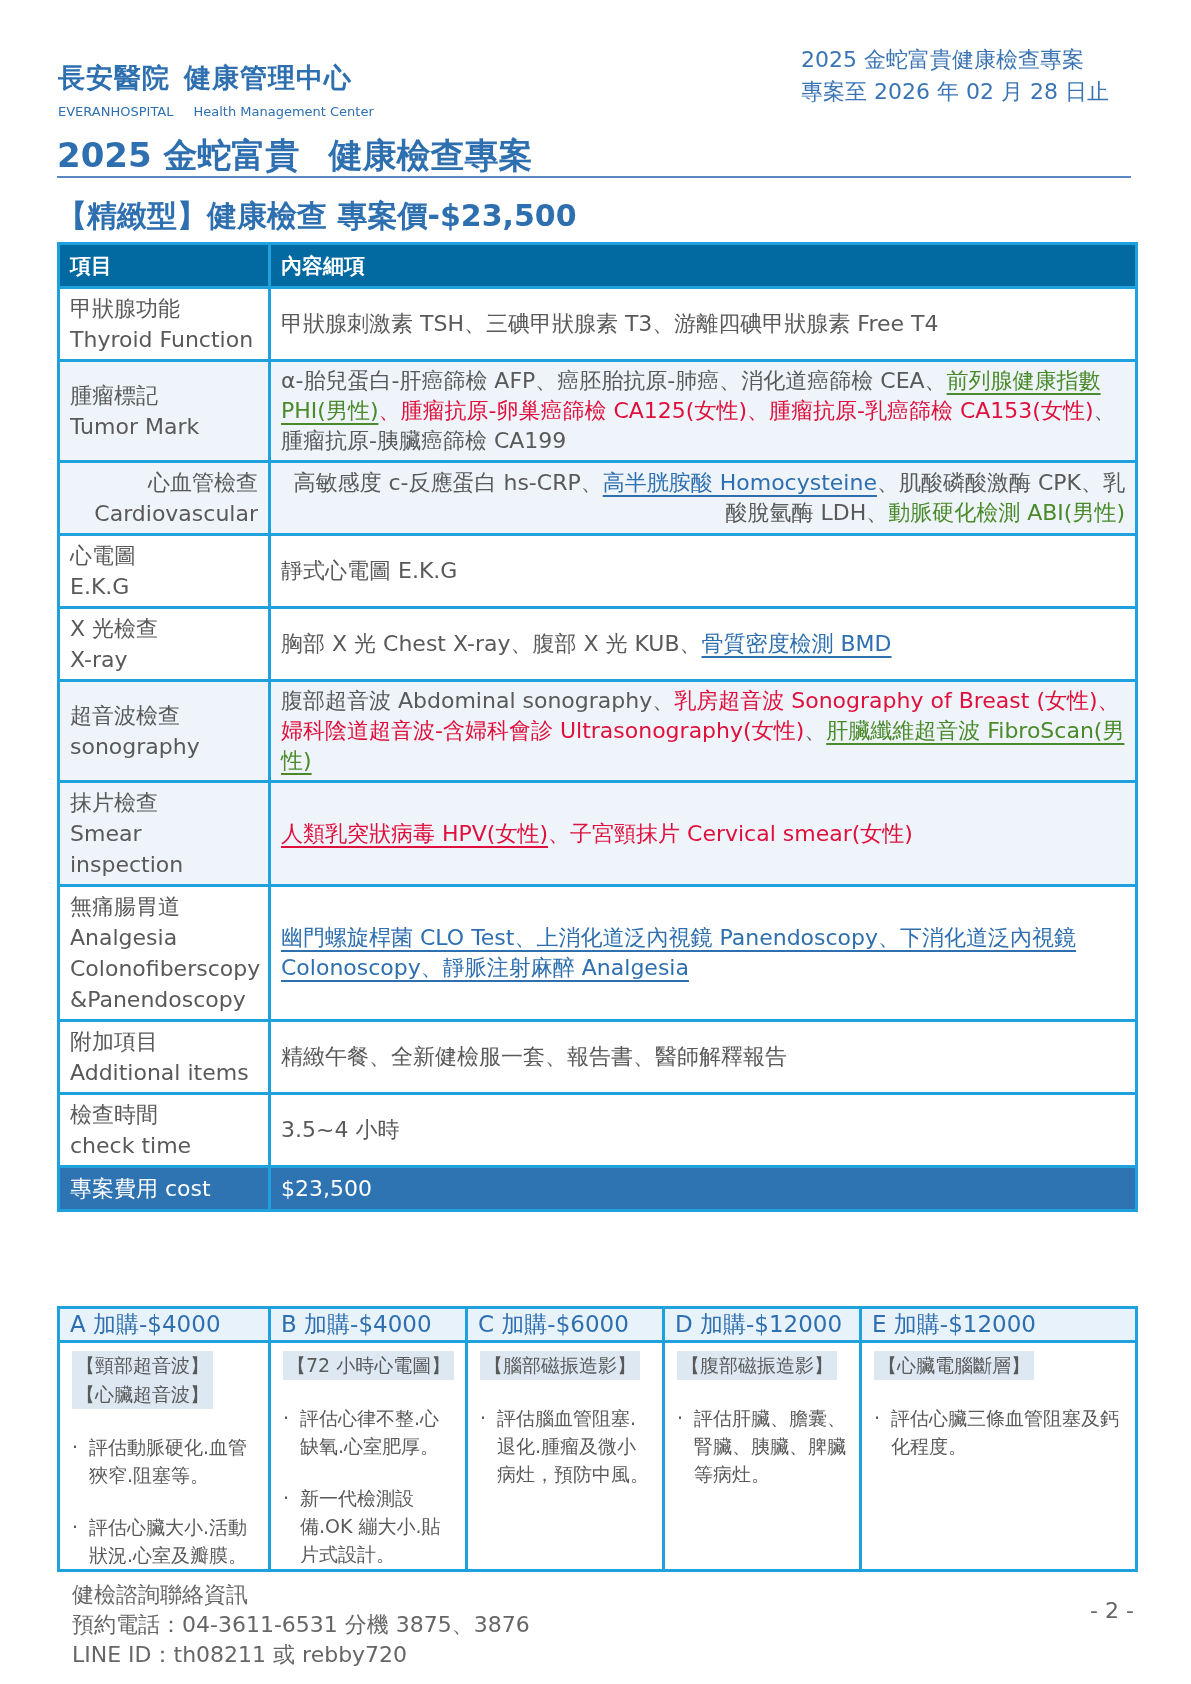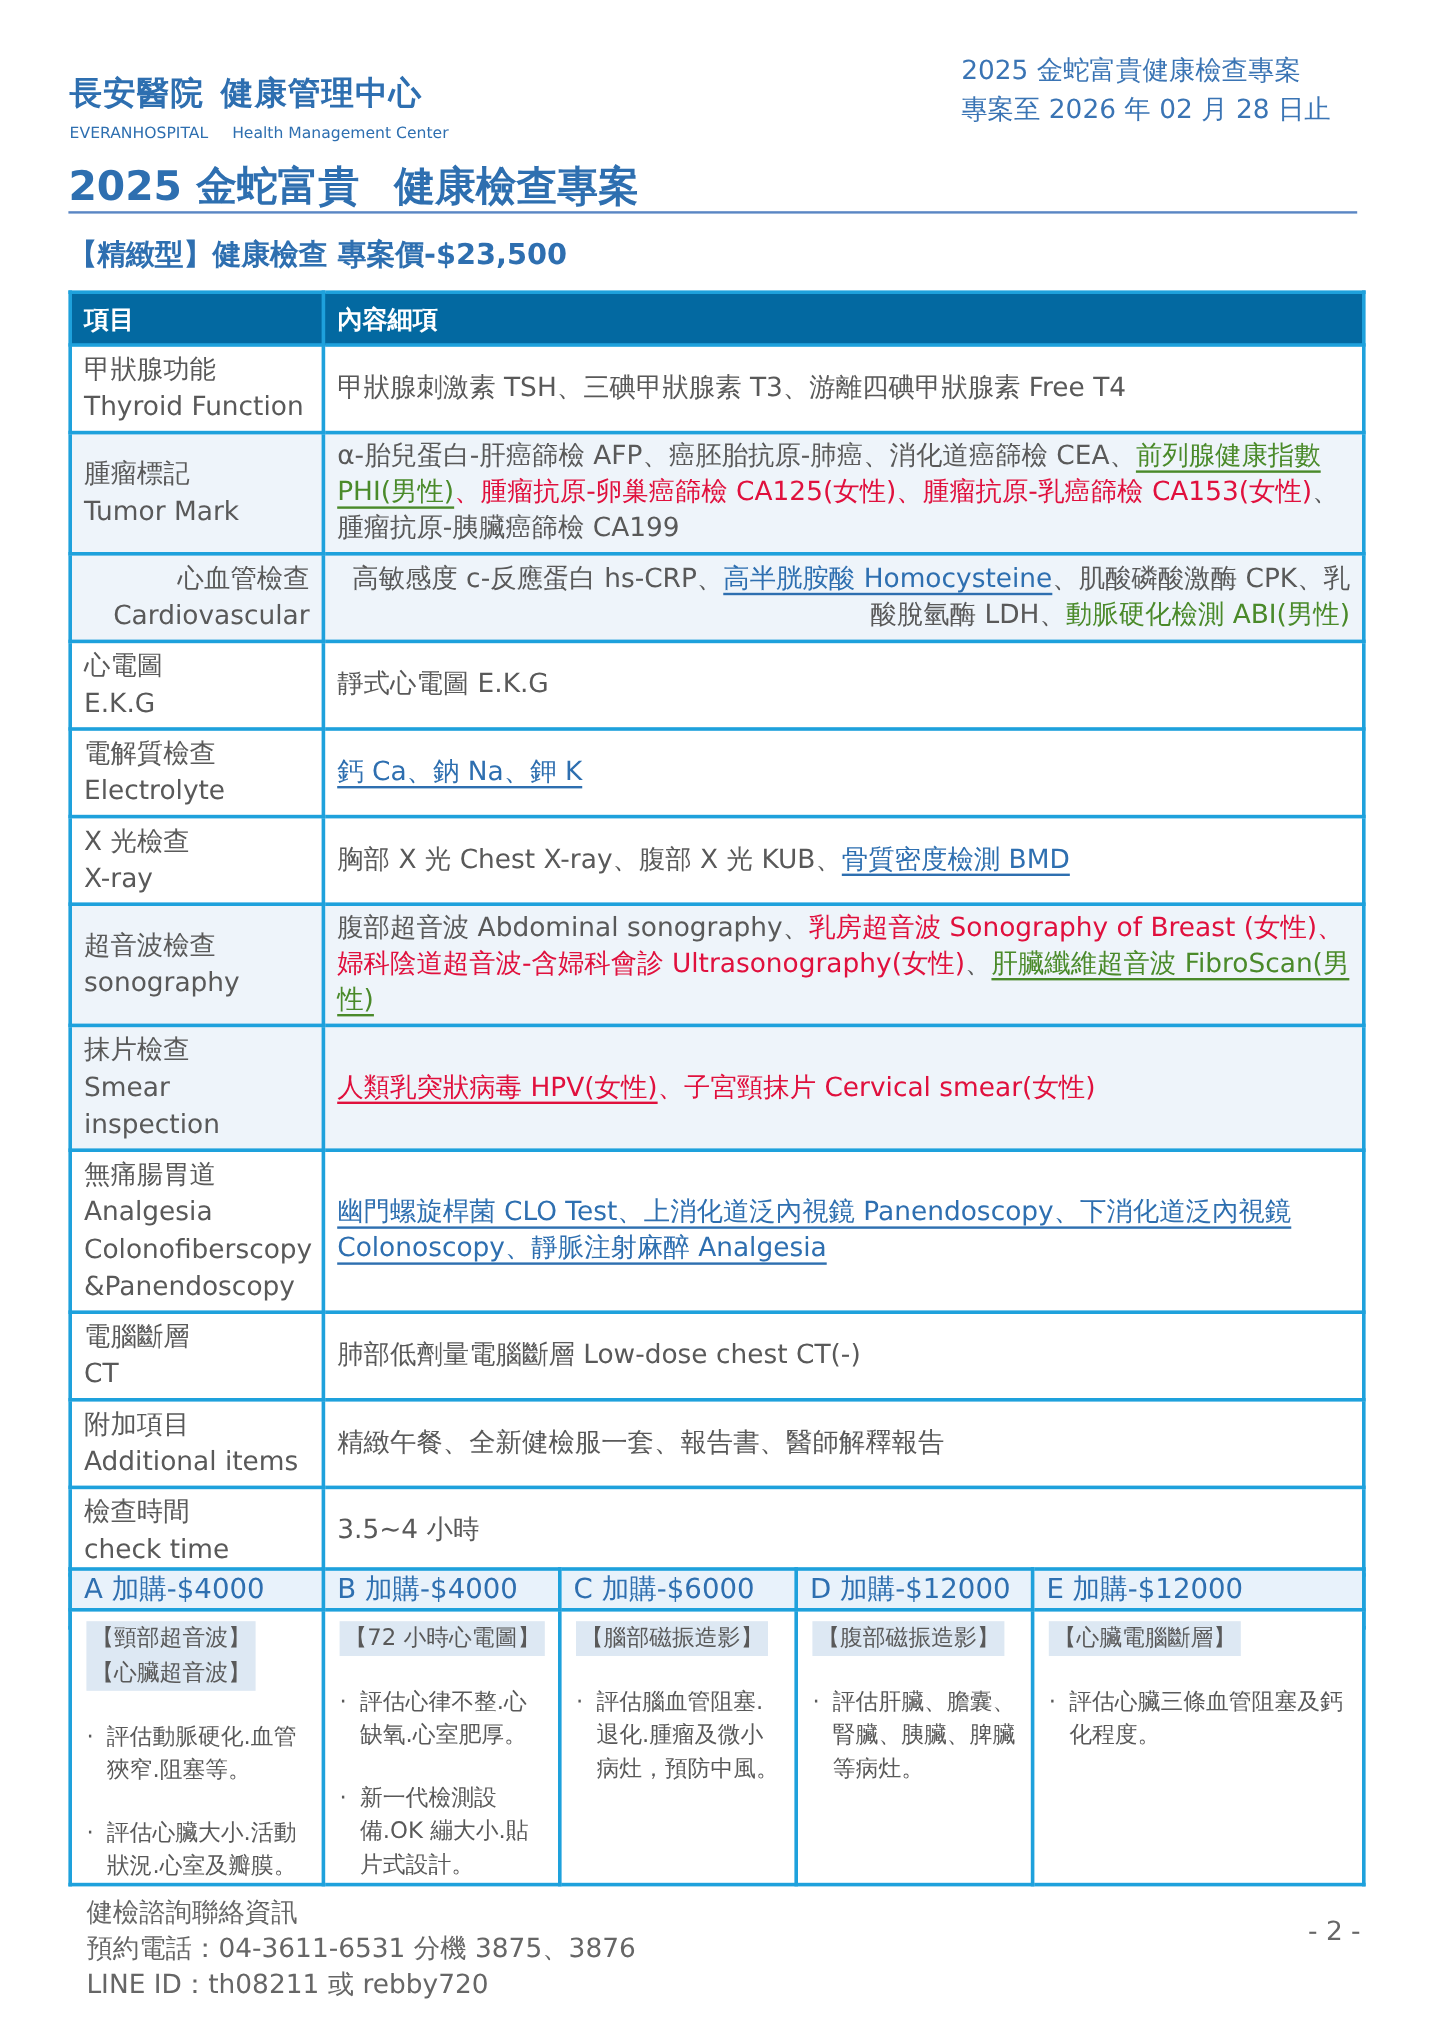--- a/index.html
+++ b/index.html
@@ -11,21 +11,21 @@
   .brand-zh span + span { margin-left: 14px; }
   .brand-en { font-size: 13px; color: #2e6fb0; margin-top: 8px; white-space: nowrap; }
   .brand-en span + span { margin-left: 20px; }
 
   .top-right { position: absolute; left: 801px; top: 44px; font-size: 22px; color: #3a74b4; line-height: 32px; white-space: nowrap; }
 
   .main-title { position: absolute; left: 57px; top: 133px; font-size: 34px; color: #2e6fb0; font-weight: bold; white-space: nowrap; }
   .main-title span + span { margin-left: 29px; }
   .title-rule { position: absolute; left: 57px; top: 176px; width: 1074px; height: 2px; background: #5a86c4; }
 
-  .subtitle { position: absolute; left: 57px; top: 196px; font-size: 24px; color: #2e6fb0; font-weight: bold; white-space: nowrap; }
+  .subtitle { position: absolute; left: 57px; top: 196px; font-size: 30px; color: #2e6fb0; font-weight: bold; white-space: nowrap; }
 
   table.main { position: absolute; left: 57px; top: 242px; width: 1081px; border-collapse: collapse; table-layout: fixed; }
   table.main td, table.main th { border: 3px solid #1ea1dc; vertical-align: middle; }
   table.main th { background: #0369a1; color: #ffffff; font-weight: bold; font-size: 21px; text-align: left; padding: 0 10px; height: 44px; }
   table.main td.k { padding: 4px 10px; font-size: 22px; line-height: 31px; color: #595959; }
   table.main td.v { padding: 4px 10px; font-size: 22px; line-height: 30px; color: #595959; }
   tr.alt td { background: #eef4fa; }
   tr.white td { background: #ffffff; }
   tr.cost td { background: #2e73b2; color: #ffffff; font-size: 22px; height: 44px; padding: 0 10px; }
 
@@ -106,27 +106,20 @@
       </tr>
       <tr class="white" style="height: 64px;">
         <td class="k">
           <div>心電圖</div>
           <div>E.K.G</div>
         </td>
         <td class="v"><span class="gray">靜式心電圖  E.K.G</span></td>
       </tr>
       <tr class="white" style="height: 70px;">
         <td class="k">
-          <div>電解質檢查</div>
-          <div>Electrolyte</div>
-        </td>
-        <td class="v"><span class="blue">鈣  Ca、鈉  Na、鉀  K</span></td>
-      </tr>
-      <tr class="white" style="height: 70px;">
-        <td class="k">
           <div>X 光檢查</div>
           <div>X-ray</div>
         </td>
         <td class="v"><span class="gray">胸部 X 光  Chest X-ray、腹部 X 光 KUB、</span><span class="blue">骨質密度檢測  BMD</span></td>
       </tr>
       <tr class="alt" style="height: 98px;">
         <td class="k">
           <div>超音波檢查</div>
           <div>sonography</div>
         </td>
@@ -140,27 +133,20 @@
         <td class="v"><span class="redu">人類乳突狀病毒 HPV(女性)</span><span class="red">、子宮頸抹片 Cervical smear(女性)</span></td>
       </tr>
       <tr class="white" style="height: 122px;">
         <td class="k">
           <div>無痛腸胃道</div>
           <div>Analgesia</div>
           <div>Colonofiberscopy</div>
           <div>&amp;Panendoscopy</div>
         </td>
         <td class="v"><span class="blue">幽門螺旋桿菌  CLO Test、上消化道泛內視鏡  Panendoscopy、下消化道泛內視鏡  Colonoscopy、靜脈注射麻醉 Analgesia</span></td>
-      </tr>
-      <tr class="white" style="height: 68px;">
-        <td class="k">
-          <div>電腦斷層</div>
-          <div>CT</div>
-        </td>
-        <td class="v"><span class="gray">肺部低劑量電腦斷層 Low-dose chest CT(-)</span></td>
       </tr>
       <tr class="white" style="height: 68px;">
         <td class="k">
           <div>附加項目</div>
           <div>Additional items</div>
         </td>
         <td class="v"><span class="gray">精緻午餐、全新健檢服一套、報告書、醫師解釋報告</span></td>
       </tr>
       <tr class="white" style="height: 58px;">
         <td class="k">

